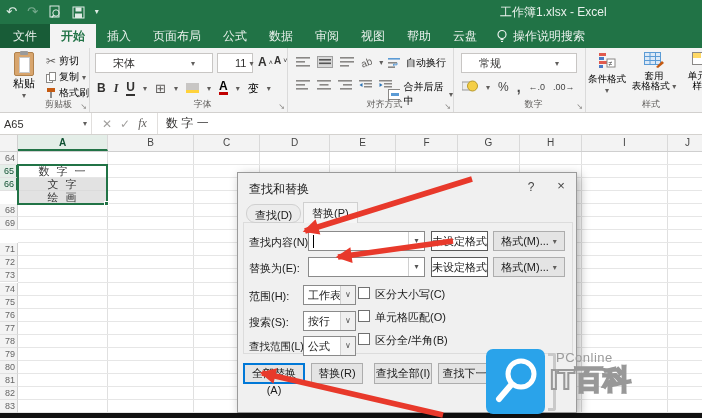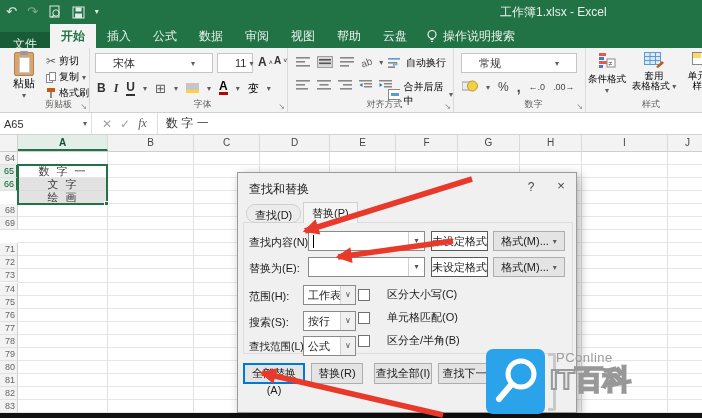--- a/index.html
+++ b/index.html
@@ -11,21 +11,21 @@
   
   #titlebar { position:absolute; left:0; top:0; width:702px; height:24px; background:#217346; color:#eaf3ee; }
   .qat { position:absolute; left:6px; top:3px; display:flex; gap:10px; align-items:center; height:18px; }
   .qat span { color:#dfece5; font-size:13px; line-height:16px; }
   .qat .dim { opacity:.45; }
   #title-text { position:absolute; left:500px; top:4px; font-size:12px; color:#e9f1ec; }
 
   
   #tabbar { position:absolute; left:0; top:24px; width:702px; height:24px; background:#217346; display:flex; align-items:stretch; }
   .tab { color:#e8f0eb; padding:4px 11px 0 11px; font-size:12px; cursor:default; }
-  .tab.file { background:#185c37; padding:4px 13px 0 13px;margin-top:8px; }
+  .tab.file { background:#185c37; padding:4px 13px 0 13px; }
   .tab.active { background:#f3f3f3; color:#217346; font-weight:bold; }
   #search-hint { display:flex; align-items:center; gap:5px; color:#e8f0eb; padding:0 8px; font-size:12px; }
 
   
   #ribbon { position:absolute; left:0; top:48px; width:702px; height:65px; background:#f3f3f3; border-bottom:1px solid #d2d0ce; }
   .group { position:absolute; top:0; height:64px; border-right:1px solid #dadada; }
   .group-label { position:absolute; bottom:1px; left:0; right:10px; text-align:center; font-size:9px; color:#605e5c;margin-left:38px; }
   .launcher { position:absolute; bottom:1px; right:2px; font-size:8px; color:#8a8886; }
   .combo { background:#fff; border:1px solid #c8c6c4; font-size:11px; color:#323130; display:flex; align-items:center; padding:0 17px; justify-content:space-between; }
   .combo .dd { color:#605e5c; font-size:8px; margin-left:3px; }
@@ -69,21 +69,21 @@
   .dlg-tab.active { top:29px; height:21px; background:#f5f5f5; border-bottom:none; z-index:2; }
   #dlg-page { position:absolute; left:5px; top:49px; width:330px; height:132px; background:#f0f0f0; border:1px solid #dcdcdc; }
   .dlg-label { position:absolute; font-size:11px; }
   .dlg-input { position:absolute; height:20px; background:#fff; border:1px solid #8a8a8a; }
   .dlg-input .ddbox { position:absolute; right:0; top:0; width:16px; height:18px; border-left:1px solid #d0d0d0; color:#555; font-size:8px; text-align:center; line-height:18px; }
   .cursorbar { position:absolute; left:4px; top:3px; width:1px; height:13px; background:#000; }
   .noformat { position:absolute; height:20px; border:1px solid #5a5a5a; background:#fff; text-align:center; line-height:18px; font-size:11px; width:57px; }
   .fmt-btn { position:absolute; height:20px; width:72px; background:#e4e4e4; border:1px solid #adadad; display:flex; align-items:center; justify-content:center; gap:4px; font-size:11px; }
   .dlg-combo { position:absolute; height:20px; width:53px; background:#fff; border:1px solid #8a8a8a; font-size:11px; padding:2px 0 0 4px; }
   .dlg-combo .ddbox { position:absolute; right:0; top:0; width:15px; height:18px; background:#f0f0f0; border-left:1px solid #d0d0d0; color:#555; font-size:8px; text-align:center; line-height:18px; }
-  .cb-row { position:absolute; display:flex; align-items:center; gap:17px; }
+  .cb-row { position:absolute; display:flex; gap:5px; }
   .cb-box { width:12px; height:12px; background:#fff; border:1px solid #707070; }
   .dlg-btn { position:absolute; top:190px; height:21px; background:#e4e4e4; border:1px solid #adadad; font-size:11px; text-align:center; line-height:19px; }
   .dlg-btn.default { border:2px solid #0078d7; line-height:17px; }
   #options-btn { position:absolute; left:271px; top:160px; width:57px; height:21px; background:#e4e4e4; border:1px solid #adadad; text-align:center; line-height:19px; font-size:11px; }
 
   
   #watermark { position:absolute; left:484px; top:347px; width:218px; height:71px; z-index:20; }
   #wm-logo { position:absolute; left:2px; top:2px; width:59px; height:65px; background:#2aa3ea; border-radius:7px; }
   #wm-bracket { position:absolute; left:64px; top:6px; width:8px; height:58px; border-top:3px solid #c9c9c9; border-right:3px solid #c9c9c9; border-bottom:3px solid #c9c9c9; border-radius:0 3px 3px 0; }
   #wm-brand { position:absolute; left:72px; top:3px; font-size:13px; color:#9b9b9b; letter-spacing:.5px; }
@@ -113,20 +113,21 @@
       <span style="font-size:8px">▾</span>
     </div>
     <span id="title-text">工作簿1.xlsx - Excel</span>
   </div>
 
   <div id="tabbar">
     <span class="tab file">文件</span>
     <span id="ribbon-tabs" style="display:flex">
         <span class="tab active">开始</span>
         <span class="tab">插入</span>
+        <span class="tab">页面布局</span>
         <span class="tab">公式</span>
         <span class="tab">数据</span>
         <span class="tab">审阅</span>
         <span class="tab">视图</span>
         <span class="tab">帮助</span>
         <span class="tab">云盘</span>
       </span>
     <span id="search-hint">
       <svg width="12" height="14">
           <circle cx="6" cy="5.5" r="4" fill="none" stroke="#e8f0eb" stroke-width="1.2"></circle>

